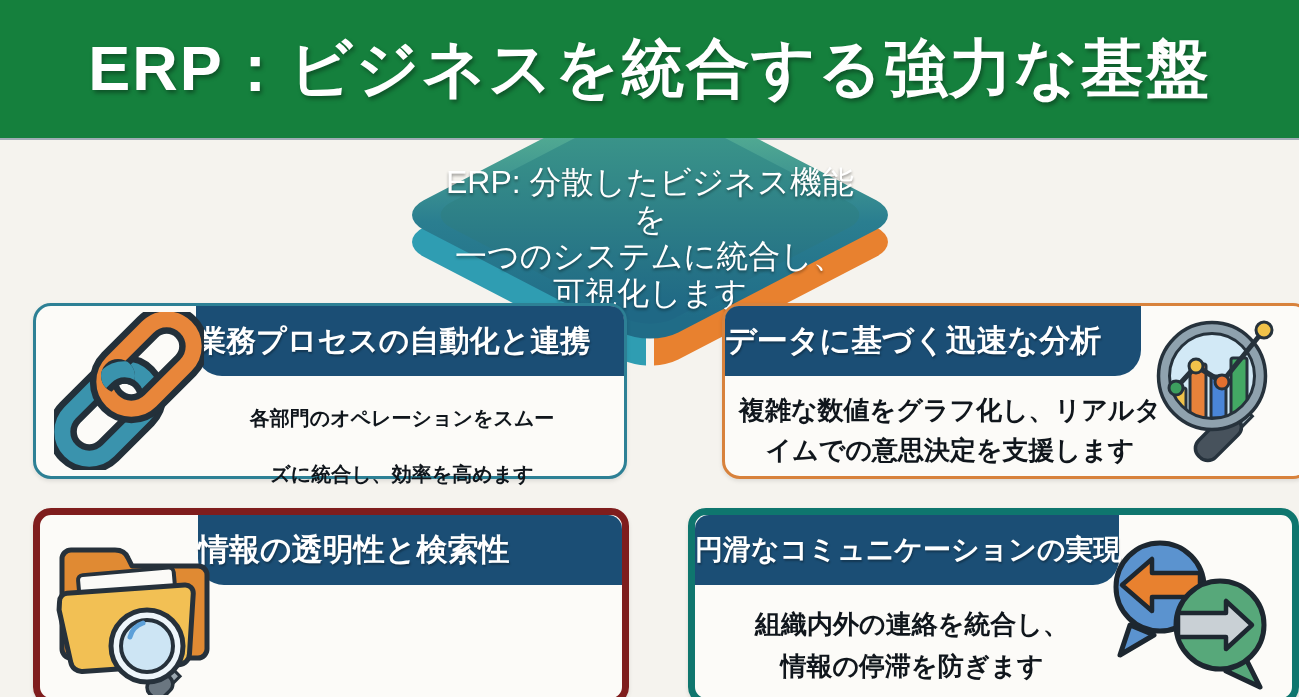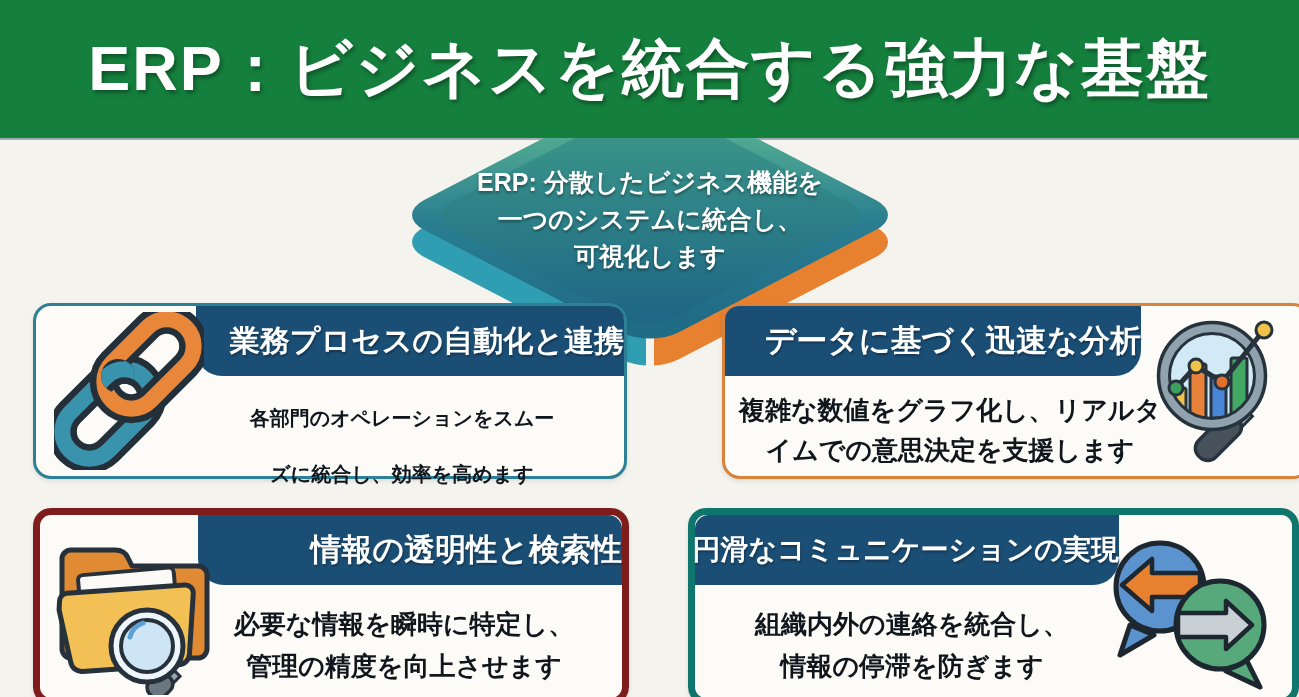--- a/index.html
+++ b/index.html
@@ -16,33 +16,33 @@
     box-shadow:0 2px 0 rgba(90,115,135,.55);
   }
   .header h1{
     margin:0;color:#ffffff;font-size:63px;font-weight:800;letter-spacing:2px;
     text-shadow:2px 3px 4px rgba(0,0,0,.35);white-space:nowrap;
   }
   
   .diamond-wrap{position:absolute;left:370px;top:138px;width:560px;height:262px;}
   .diamond-caption{
     position:absolute;left:430px;top:164px;width:440px;
-    text-align:center;color:#ffffff;font-size:25px;font-weight:700;line-height:37px;
+    text-align:center;color:#ffffff;font-size:32px;font-weight:400;line-height:37px;
     white-space:pre-line;text-shadow:0 2px 3px rgba(0,0,0,.4);
   }
   
   .card{position:absolute;background:#fcfbf8;border-radius:18px;box-shadow:0 2px 4px rgba(0,0,0,.10);}
   #card1{left:33px;top:303px;width:588px;height:170px;border:3px solid #2d8095;}
   #card2{left:690px;top:303px;width:583px;height:170px;border:3px solid #d8823c;margin-left:32px;}
   #card3{left:33px;top:508px;width:582px;height:183px;border:7px solid #7f1d1d;}
   #card4{left:688px;top:508px;width:597px;height:183px;border:7px solid #0f766e;text-decoration:underline;}
 
   .banner{
     position:absolute;top:0;height:70px;background:#1b4e75;
-    display:flex;align-items:center;justify-content:flex-end;
+    display:flex;align-items:center;justify-content:flex-start;
     color:#ffffff;font-weight:700;text-shadow:1px 2px 2px rgba(0,0,0,.3);white-space:nowrap;
   }
   #card1 .banner{left:160px;right:0;border-radius:0 14px 0 26px;font-size:30px;}
   #card2 .banner{left:0;width:416px;border-radius:14px 0 26px 0;font-size:31px;}
   #card3 .banner{left:158px;right:0;border-radius:0 14px 0 26px;font-size:31px;}
   #card4 .banner{left:0;width:424px;border-radius:14px 0 26px 0;font-size:28px;}
 
   .body-text{
     position:absolute;color:#10161c;font-weight:700;text-align:center;white-space:pre-line;
   }
@@ -181,22 +181,20 @@
         <path d="M10,74 a8,8 0 0 1 8,-8 h118 a8,8 0 0 1 8,9 l-8,60 a11,11 0 0 1 -11,10 h-97 a11,11 0 0 1 -11,-10 l-8,-53 z" fill="#f2c054" stroke="#26313b" stroke-width="5" stroke-linejoin="round"></path>
       </g>
       <g transform="rotate(45 121 149)">
         <rect x="114" y="147" width="15" height="10" fill="#9aa7b0" stroke="#26313b" stroke-width="3"></rect>
         <rect x="111" y="155" width="21" height="26" rx="9" fill="#6a7680" stroke="#26313b" stroke-width="3.5"></rect>
       </g>
       <circle cx="95" cy="123" r="36" fill="#eef6fb" stroke="#26313b" stroke-width="5"></circle>
       <circle cx="95" cy="123" r="26" fill="#cde5f4" stroke="#26313b" stroke-width="4"></circle>
       <path d="M78,114 a20,20 0 0 1 13,-14" fill="none" stroke="#5da0d8" stroke-width="5" stroke-linecap="round"></path>
     </svg>
-    <div class="body-text">必要な情報を瞬時に特定し、
-管理の精度を向上させます</div>
   </div>
 
   <div class="card" id="card4">
     <div class="banner">
       <span>円滑なコミュニケーションの実現</span>
     </div>
     <svg class="icon" width="180" height="156" viewBox="0 0 180 156">
       <polygon points="30,86 20,116 54,96" fill="#5b93cf" stroke="#1d2730" stroke-width="5" stroke-linejoin="round"></polygon>
       <circle cx="60" cy="48" r="44" fill="#5b93cf" stroke="#1d2730" stroke-width="5"></circle>
       <polygon points="22,46 52,20 52,34 100,34 100,58 52,58 52,72" fill="#e8812f" stroke="#1d2730" stroke-width="4.5" stroke-linejoin="round"></polygon>

